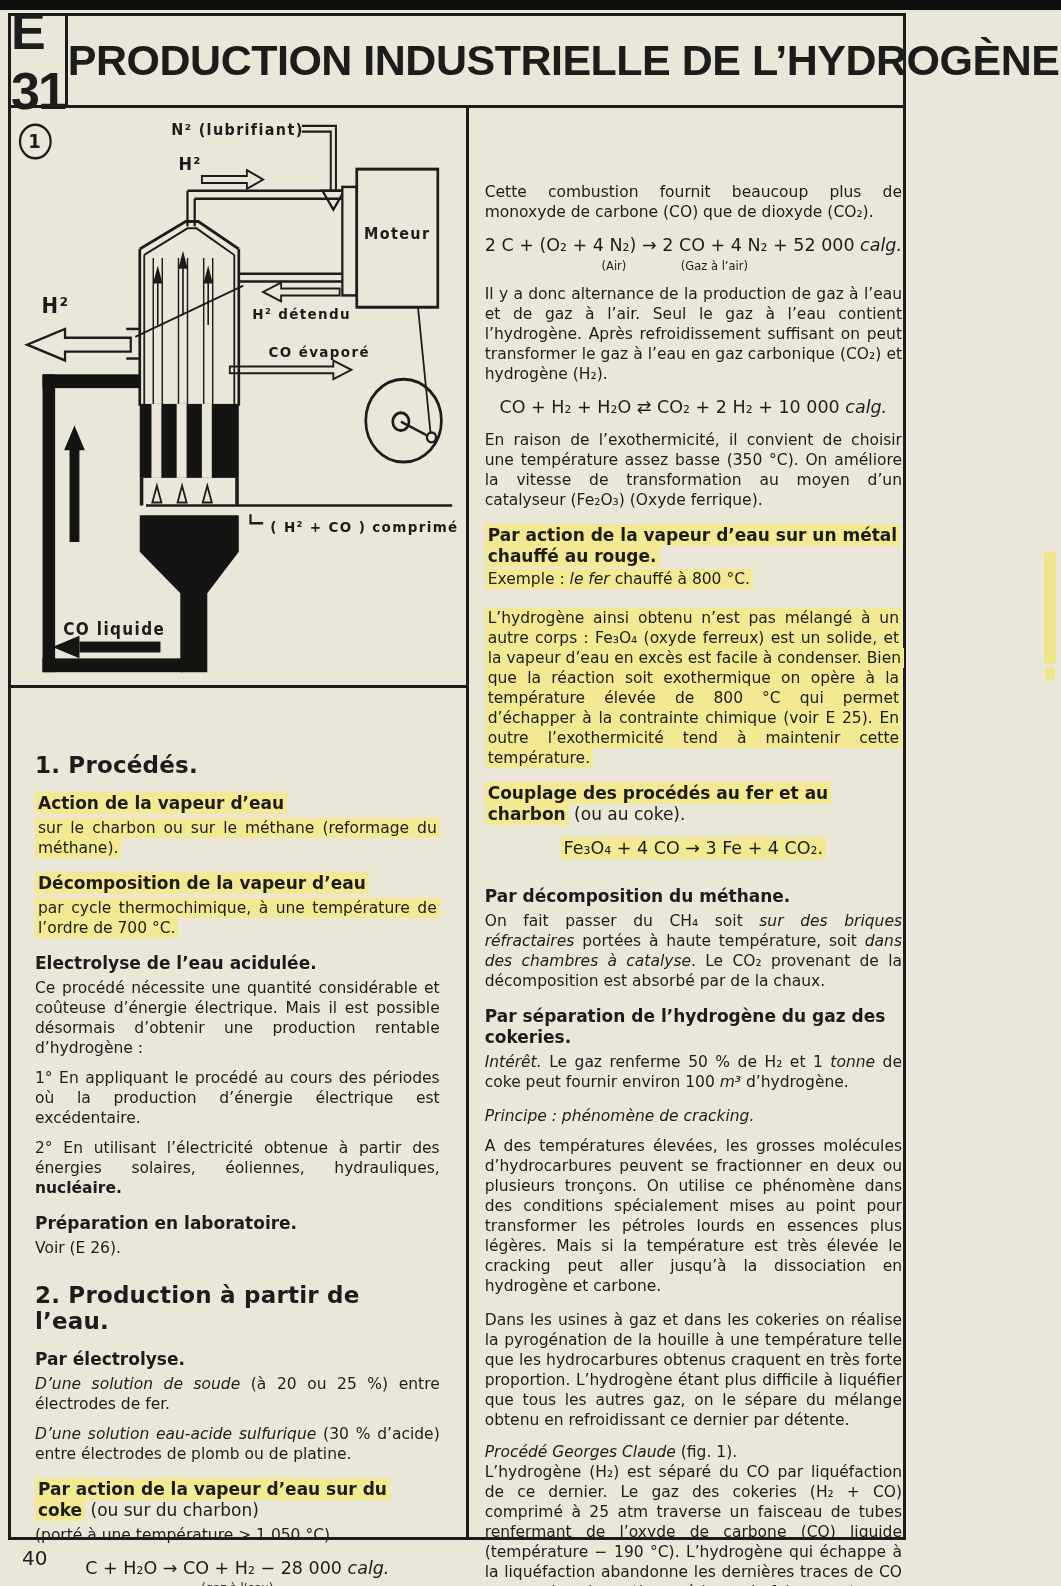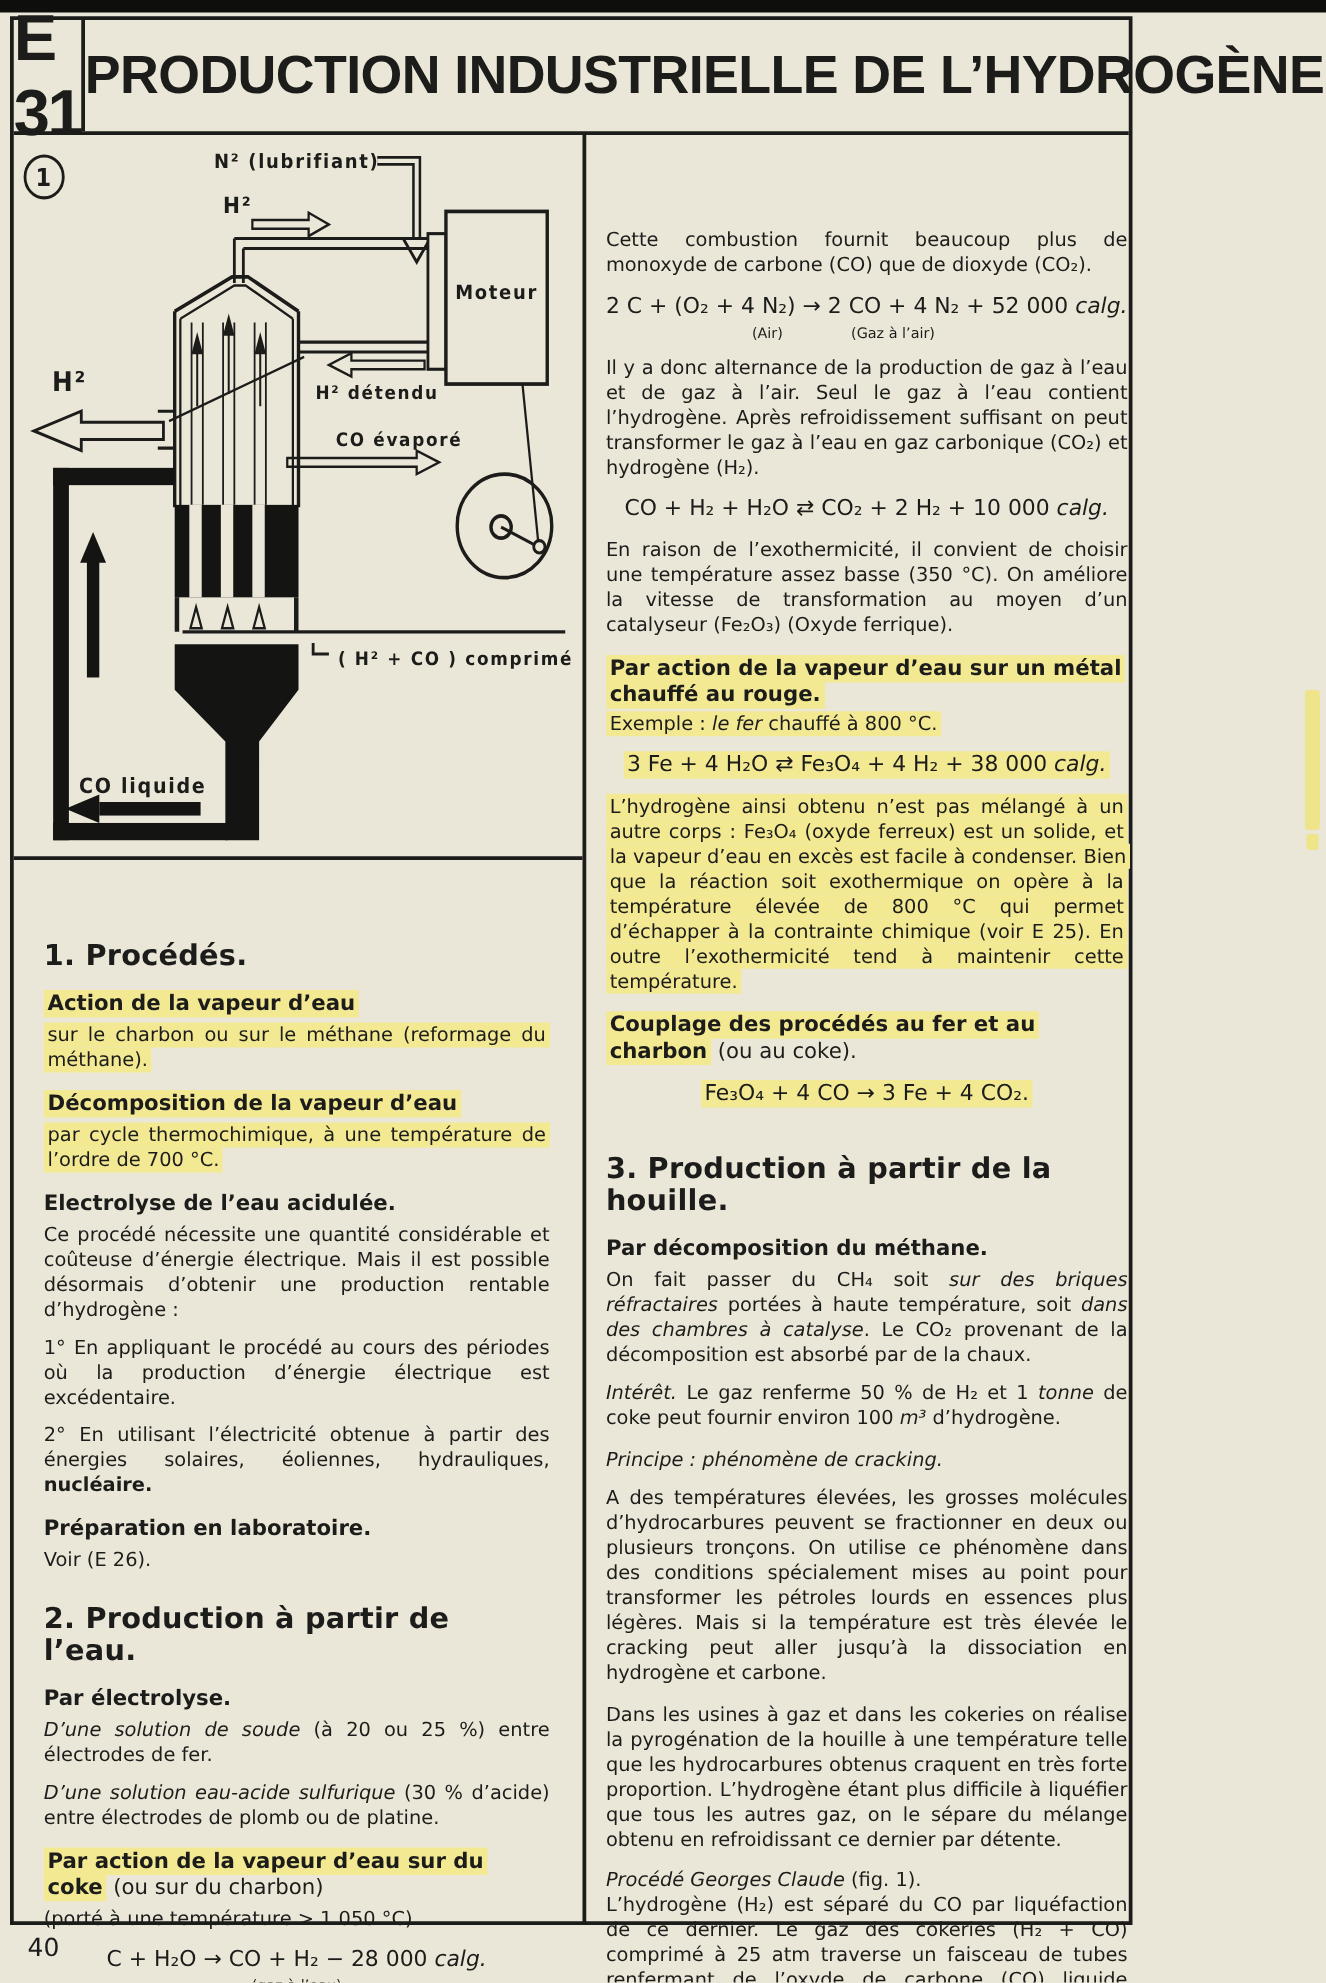--- a/index.html
+++ b/index.html
@@ -227,35 +227,34 @@
       <div class="p">Il y a donc alternance de la production de gaz à l’eau et de gaz à l’air. Seul le gaz à l’eau contient l’hydrogène. Après refroidissement suffisant on peut transformer le gaz à l’eau en gaz carbonique (CO₂) et hydrogène (H₂).</div>
 
       <div class="eq"><span>CO + H₂ + H₂O ⇄ CO₂ + 2 H₂ + 10 000 </span><span class="unit">calg.</span></div>
       <div class="eq-gap"></div>
 
       <div class="p">En raison de l’exothermicité, il convient de choisir une température assez basse (350 °C). On améliore la vitesse de transformation au moyen d’un catalyseur (Fe₂O₃) (Oxyde ferrique).</div>
 
       <div class="sub"><span class="hl">Par action de la vapeur d’eau sur un métal chauffé au rouge.</span></div>
       <div class="p"><span class="hl"><span>Exemple : </span><span class="i">le fer</span><span> chauffé à 800 °C.</span></span></div>
 
-      <div class="eq"><span class="hl"><span>3 Fe + 4 H₂O ⇄ Fe₃O₄ + 4 H₂ + 38 000 </span><span class="unit">calg.</span></span></div>
       <div class="eq-gap"></div>
 
       <div class="p"><span class="hl">L’hydrogène ainsi obtenu n’est pas mélangé à un autre corps : Fe₃O₄ (oxyde ferreux) est un solide, et la vapeur d’eau en excès est facile à condenser. Bien que la réaction soit exothermique on opère à la température élevée de 800 °C qui permet d’échapper à la contrainte chimique (voir E 25). En outre l’exothermicité tend à maintenir cette température.</span></div>
 
       <div class="sub"><span class="hl">Couplage des procédés au fer et au charbon</span><span style="font-weight:normal"> (ou au coke).</span></div>
 
       <div class="eq"><span class="hl">Fe₃O₄ + 4 CO → 3 Fe + 4 CO₂.</span></div>
       <div class="eq-gap"></div>
 
-      <div class="sec">3. Production à partir de la houille.</div>
 
       <div class="sub tight">Par décomposition du méthane.</div>
       <div class="p"><span>On fait passer du CH₄ soit </span><span class="i">sur des briques réfractaires</span><span> portées à haute température, soit </span><span class="i">dans des chambres à catalyse</span><span>. Le CO₂ provenant de la décomposition est absorbé par de la chaux.</span></div>
 
+      <div class="sub tight">Par séparation de l’hydrogène du gaz des cokeries.</div>
       <div class="p"><span class="i">Intérêt.</span><span> Le gaz renferme 50 % de H₂ et 1 </span><span class="i">tonne</span><span> de coke peut fournir environ 100 </span><span class="i">m³</span><span> d’hydrogène.</span></div>
 
       <div class="p i" style="margin-top:14px">Principe : phénomène de cracking.</div>
       <div class="p">A des températures élevées, les grosses molécules d’hydrocarbures peuvent se fractionner en deux ou plusieurs tronçons. On utilise ce phénomène dans des conditions spécialement mises au point pour transformer les pétroles lourds en essences plus légères. Mais si la température est très élevée le cracking peut aller jusqu’à la dissociation en hydrogène et carbone.</div>
 
       <div class="p" style="margin-top:14px">Dans les usines à gaz et dans les cokeries on réalise la pyrogénation de la houille à une température telle que les hydrocarbures obtenus craquent en très forte proportion. L’hydrogène étant plus difficile à liquéfier que tous les autres gaz, on le sépare du mélange obtenu en refroidissant ce dernier par détente.</div>
 
       <div class="p tight" style="margin-top:12px;margin-bottom:0"><span class="i">Procédé Georges Claude</span><span> (fig. 1).</span></div>
       <div class="p">L’hydrogène (H₂) est séparé du CO par liquéfaction de ce dernier. Le gaz des cokeries (H₂ + CO) comprimé à 25 atm traverse un faisceau de tubes renfermant de l’oxyde de carbone (CO) liquide (température − 190 °C). L’hydrogène qui échappe à la liquéfaction abandonne les dernières traces de CO gazeux dans la partie supérieure du faisceau et va se détendre dans un moteur où il se refroidit. Les lubrifiants usuels étant gelés à la température de fonctionnement du moteur il faut graisser ce dernier avec de l’azote (N₂).</div>
     </div>

